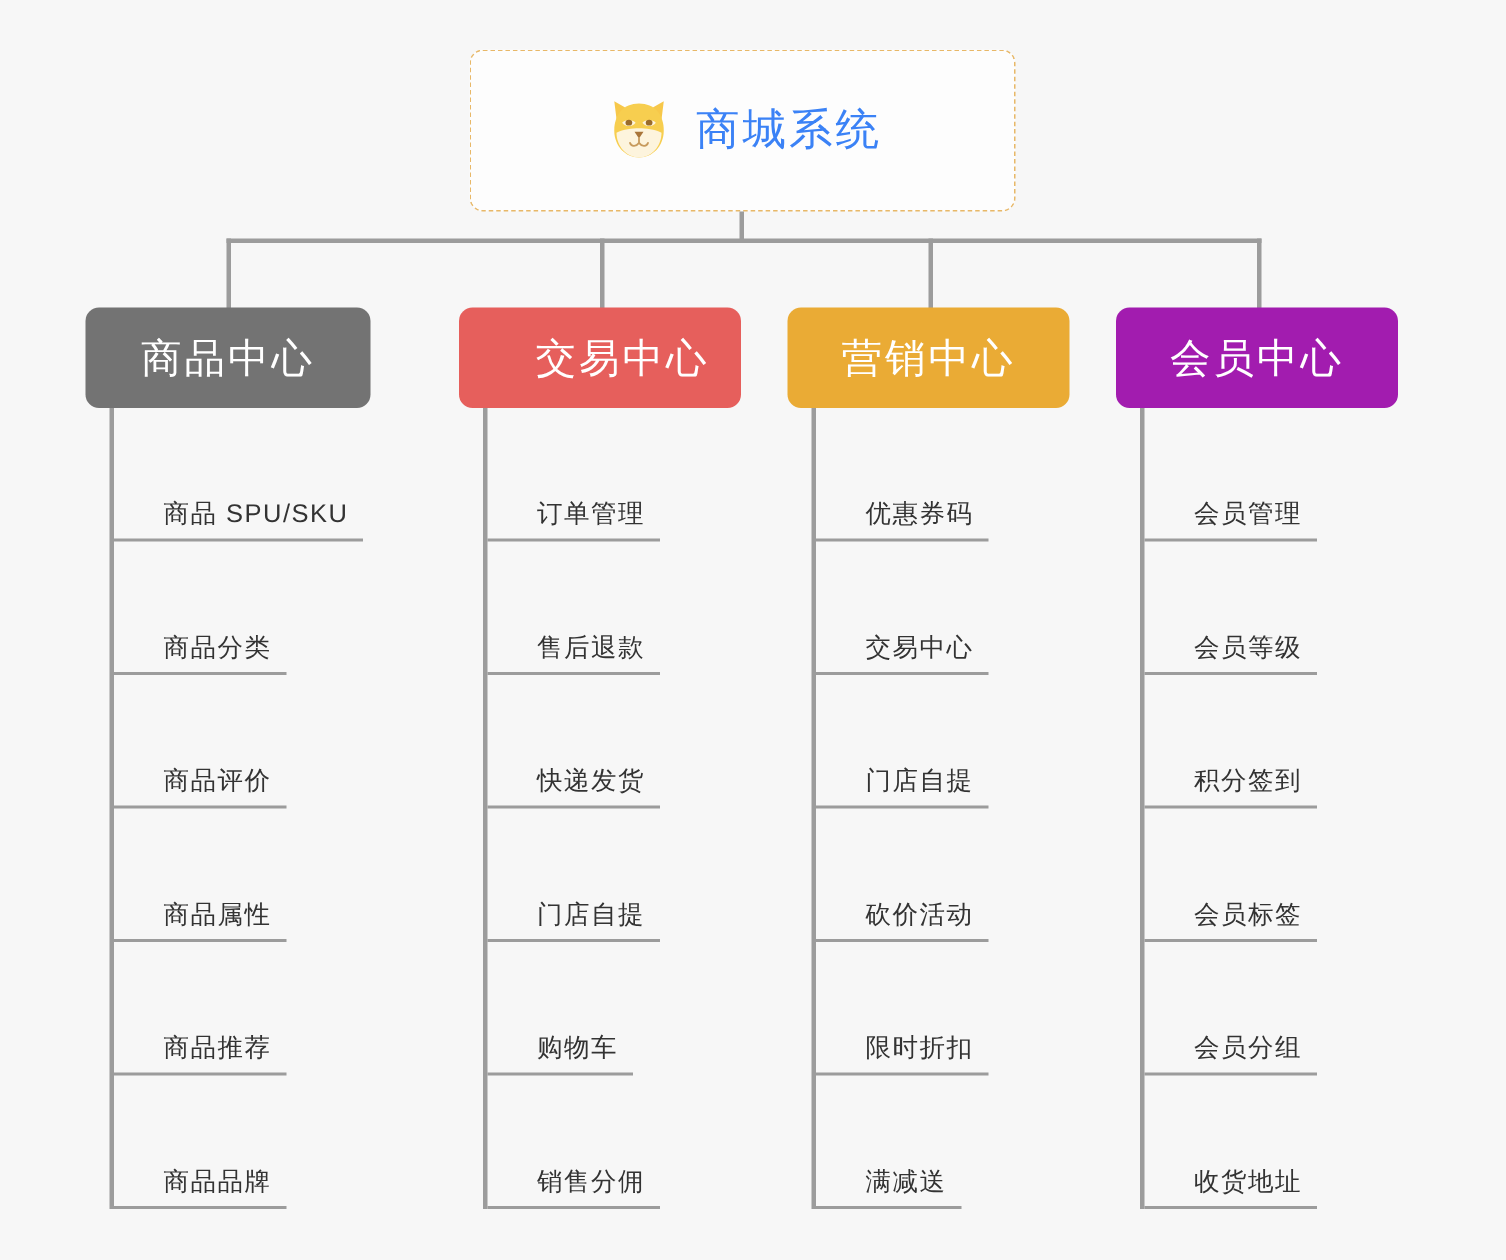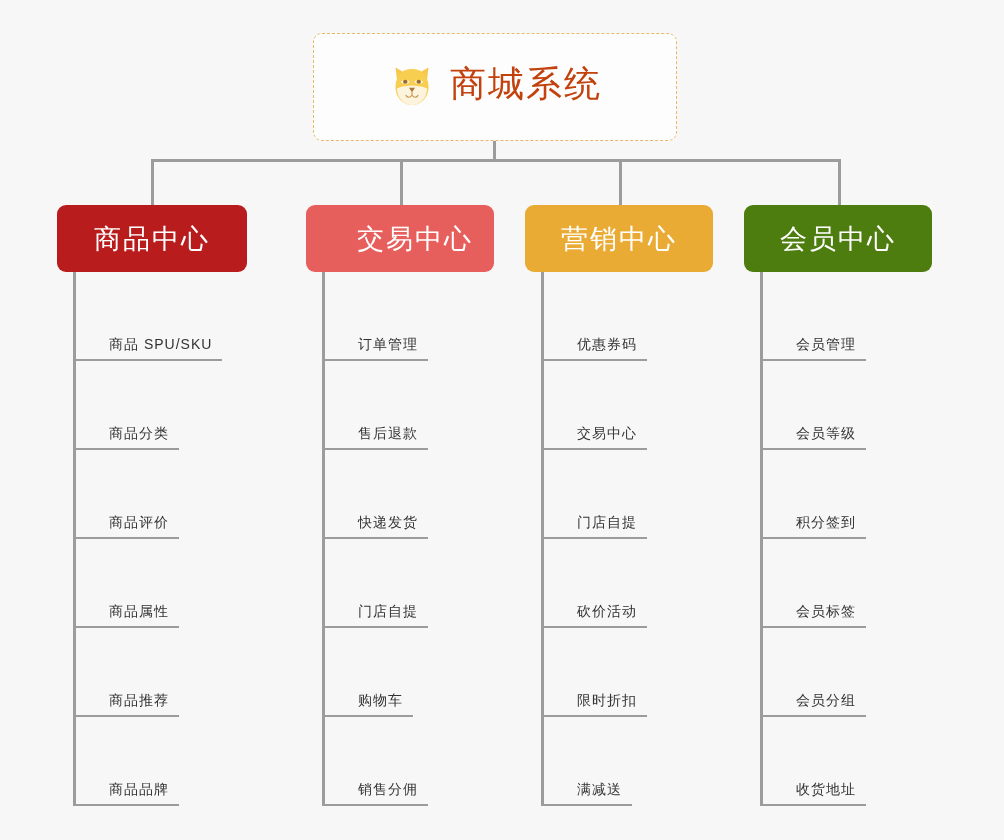--- a/index.html
+++ b/index.html
@@ -31,26 +31,25 @@
     box-sizing: border-box;
     background: #fdfdfd;
     border: 1px dashed #e8b868;
     border-radius: 9px;
     display: flex;
     align-items: center;
     justify-content: center;
     gap: 14px;
   }
   .root-title {
-    font-size: 36px;
-    color: #c2410c;
+    font-size: 29px;
+    color: #3b82f6;
     letter-spacing: 2px;
     line-height: 1;
     white-space: nowrap;
-    font-family: Liberation Mono, monospace;
   }
   .dog-icon {
     width: 48px;
     height: 48px;
     flex: 0 0 48px;
     display: block;
   }
 
   
   .line {
@@ -75,42 +74,42 @@
     height: 67px;
     border-radius: 9px;
     display: flex;
     align-items: center;
     justify-content: center;
     color: #ffffff;
     font-size: 27px;
     letter-spacing: 2px;
     box-sizing: border-box;
   }
-  .col-1 .cat-box { background: #b91c1c; width: 190px; }
+  .col-1 .cat-box { background: #737373; width: 190px; }
   .col-2 .cat-box { background: #e65f5c; width: 188px; padding-left: 30px; }
   .col-3 .cat-box { background: #eaab35; width: 188px; text-align: right; }
-  .col-4 .cat-box { background: #4d7c0f; width: 188px; }
+  .col-4 .cat-box { background: #a21caf; width: 188px; }
 
   
   .children {
     position: relative;
     margin-left: 16px;
     padding-left: 0;
     border-left: 3px solid #9c9c9c;
   }
   .leaf {
     position: relative;
     height: 89px;
     box-sizing: border-box;
     display: flex;
     align-items: flex-end;
   }
   .leaf-label {
     display: inline-block;
-    font-size: 14px;
+    font-size: 17px;
     color: #333333;
     letter-spacing: 1px;
     white-space: nowrap;
     padding: 0 10px 6px 33px;
     border-bottom: 2px solid #9c9c9c;
     line-height: 1.25;
   }
 </style>
 </head>
 <body>

